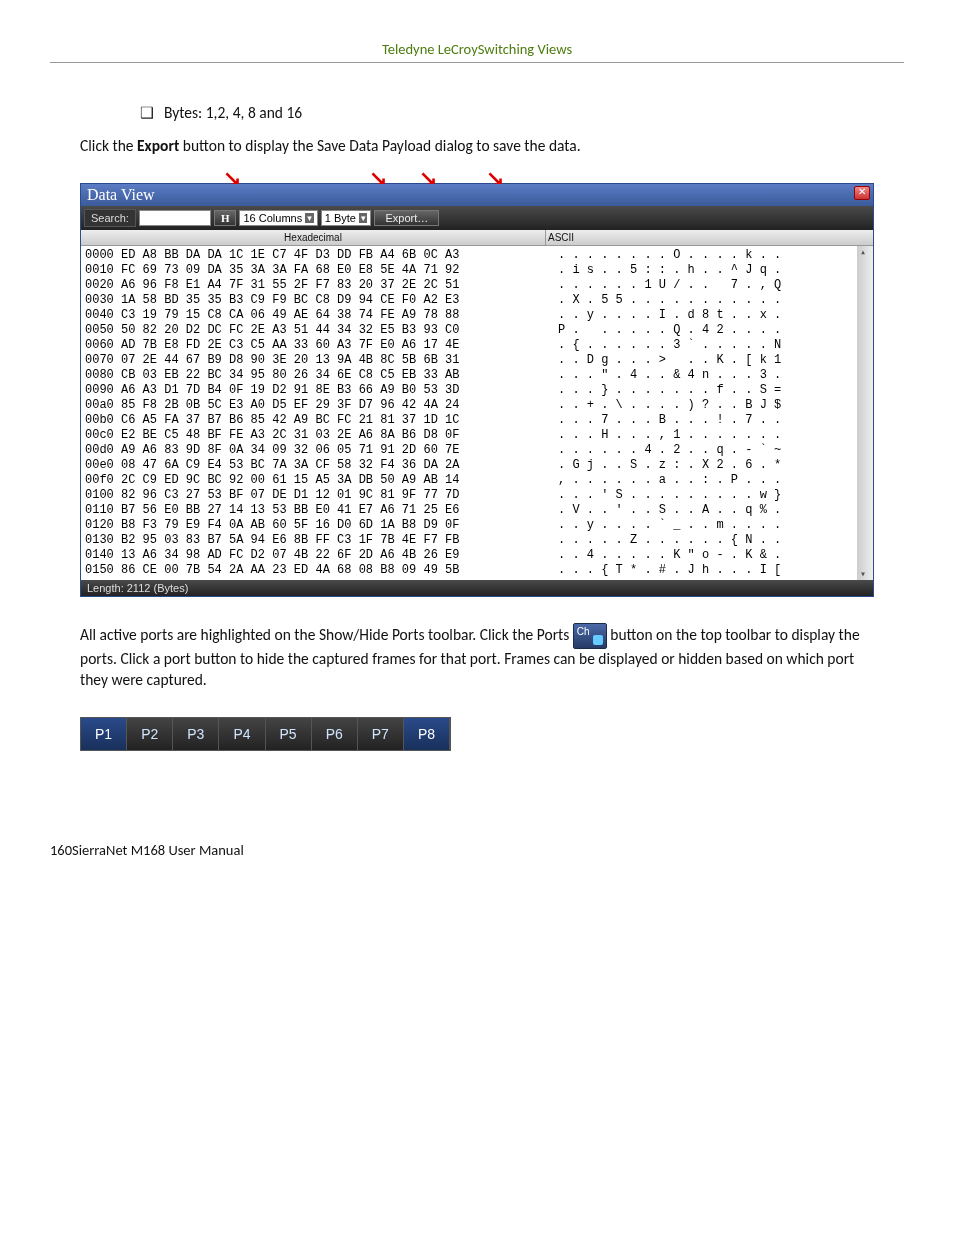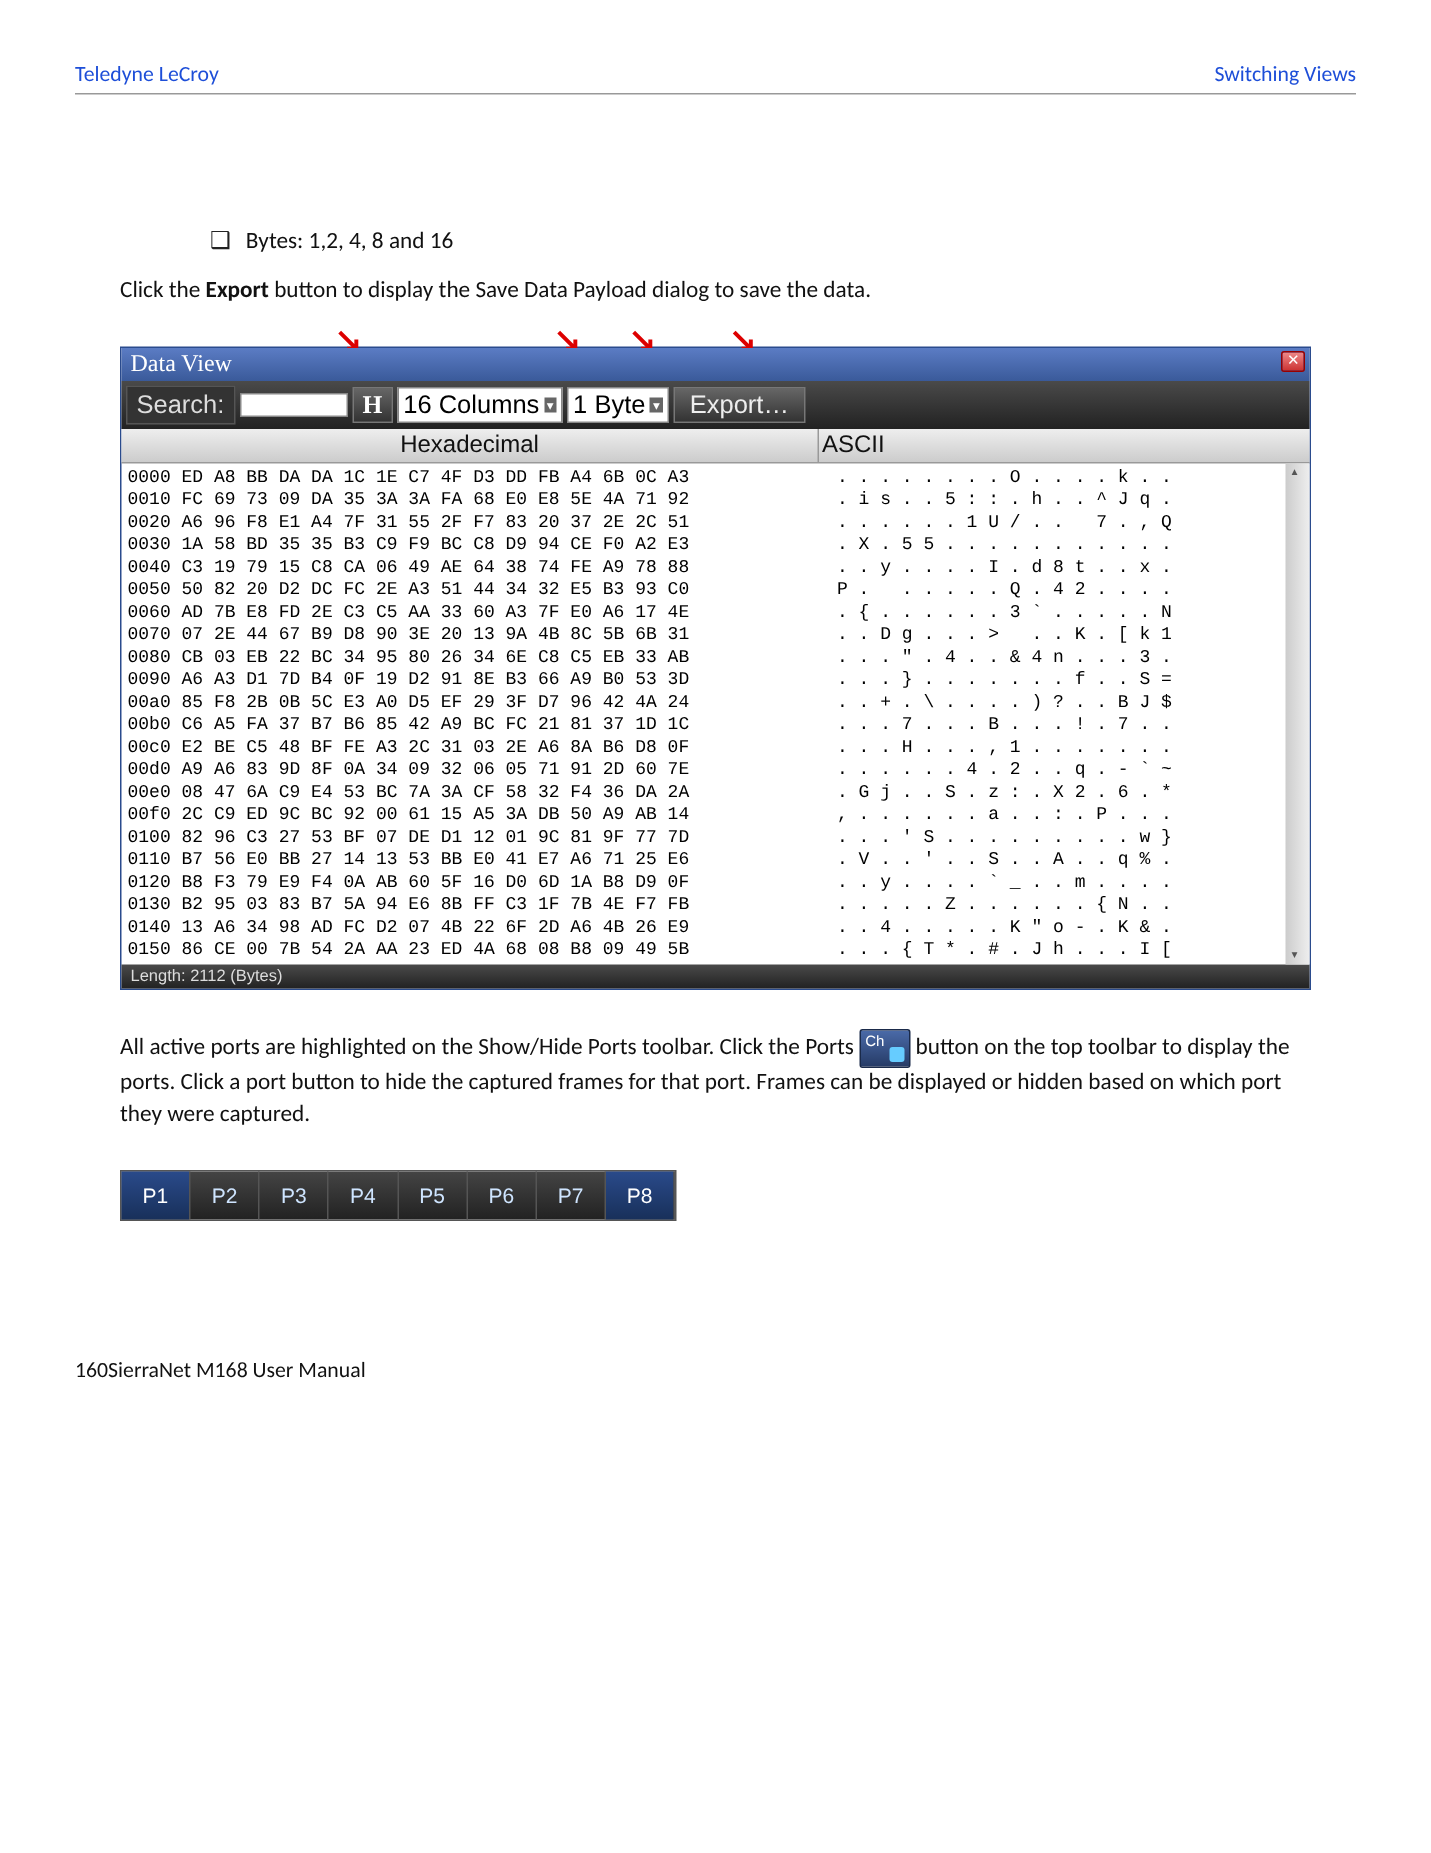--- a/index.html
+++ b/index.html
@@ -1,36 +1,36 @@
 <!DOCTYPE html>
 <html><head>
 <meta charset="utf-8">
 <style>
 *{box-sizing:border-box;margin:0;padding:0}
 body{font-family:Calibri,Arial,sans-serif;font-size:15.5px;color:#111;background:#fff;width:954px;margin:0 auto;padding:40px 50px}
-.hdr{display:flex;justify-content:space-between;font-size:14.5px;color:#1d4ed8;border-bottom:1px solid #999;padding-bottom:4px;margin-bottom:88px}
+.hdr{display:flex;justify-content:center;font-size:14.5px;color:#4d7c0f;border-bottom:1px solid #999;padding-bottom:4px;margin-bottom:40px}
 .body{padding:0 30px}
 p.para{margin:0 0 14px;line-height:1.35}
 ul.sq{list-style:none;margin:0 0 14px 60px}
 ul.sq li::before{content:"❑";margin-right:10px;color:#222}
 .bold{font-weight:700}
 .dv{border:1px solid #2a4b8d;margin:26px 0;font-family:"Courier New",monospace;font-size:12px;background:#fff;position:relative}
 .dv-ttl{background:linear-gradient(#5b7cc4,#3a5a9a);color:#fff;font-family:Liberation Serif, serif;font-size:16px;padding:2px 6px;position:relative}
 .dv-close{position:absolute;right:3px;top:2px;width:16px;height:14px;background:linear-gradient(#e88,#c33);border:1px solid #900;border-radius:2px}
 .dv-close::before{content:"✕";color:#fff;font-size:10px;position:absolute;left:3px;top:-1px}
 .dv-arrow{position:absolute;top:-18px;color:#d00;font-size:22px;font-family:Arial,sans-serif;font-weight:700}
 .a1{left:142px}.a2{left:288px}.a3{left:338px}.a4{left:405px}
-.dv-bar{background:linear-gradient(#4a4a4a,#222);padding:3px;display:flex;align-items:center;gap:3px;font-family:Arial,sans-serif;font-size:17px;color:#ddd}
+.dv-bar{background:linear-gradient(#4a4a4a,#222);padding:3px;display:flex;align-items:center;gap:3px;font-family:Arial,sans-serif;font-size:11px;color:#ddd}
 .dv-srch-l{background:#333;padding:2px 6px;border:1px solid #555}
 .dv-srch-in{background:#fff;height:16px;width:72px;border:1px solid #888}
 .dv-H{background:linear-gradient(#666,#333);border:1px solid #777;padding:1px 6px;font-weight:700;color:#fff;font-family:"Times New Roman",serif}
 .dv-dd{background:#fff;color:#000;border:1px solid #888;padding:1px 3px;display:flex;align-items:center}
 .dv-dd::after{content:"▾";background:#666;color:#fff;margin-left:3px;padding:0 2px;font-size:9px}
 .dv-btn{background:linear-gradient(#666,#333);border:1px solid #777;padding:1px 10px;color:#eee}
-.dv-cols{display:flex;background:linear-gradient(#eee,#ccc);border-bottom:1px solid #999;font-family:Arial,sans-serif;font-size:16px}
+.dv-cols{display:flex;background:linear-gradient(#eee,#ccc);border-bottom:1px solid #999;font-family:Arial,sans-serif;font-size:10px}
 .dv-cols div:first-child{width:465px;text-align:center;padding:2px;border-right:1px solid #999}
 .dv-cols div:last-child{flex:1;padding:2px}
 .dv-row{display:flex;line-height:15px;white-space:pre}
 .dv-off{width:36px;color:#000}
 .dv-hx{width:429px;color:#000}
 .dv-asc{flex:1;color:#000;padding-left:8px}
 .dv-body{padding:2px 4px;position:relative}
 .dv-scroll{position:absolute;right:0;top:0;bottom:0;width:16px;background:linear-gradient(90deg,#ccc,#eee)}
 .dv-scroll::before{content:"▴";position:absolute;top:0;left:3px;font-size:10px;color:#555}
 .dv-scroll::after{content:"▾";position:absolute;bottom:0;left:3px;font-size:10px;color:#555}

